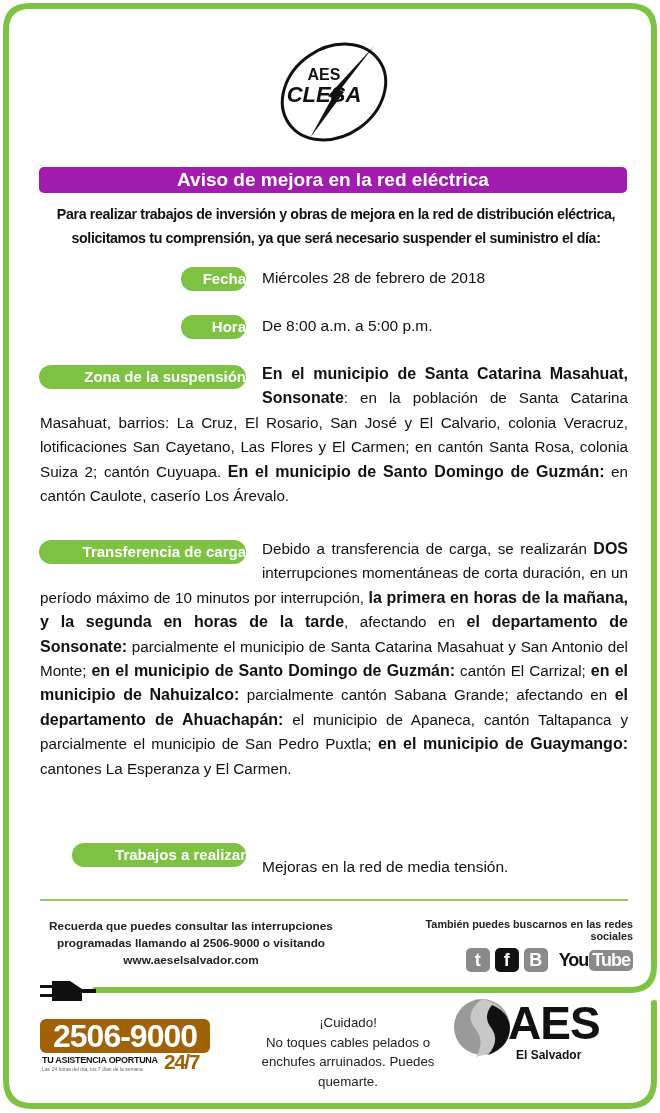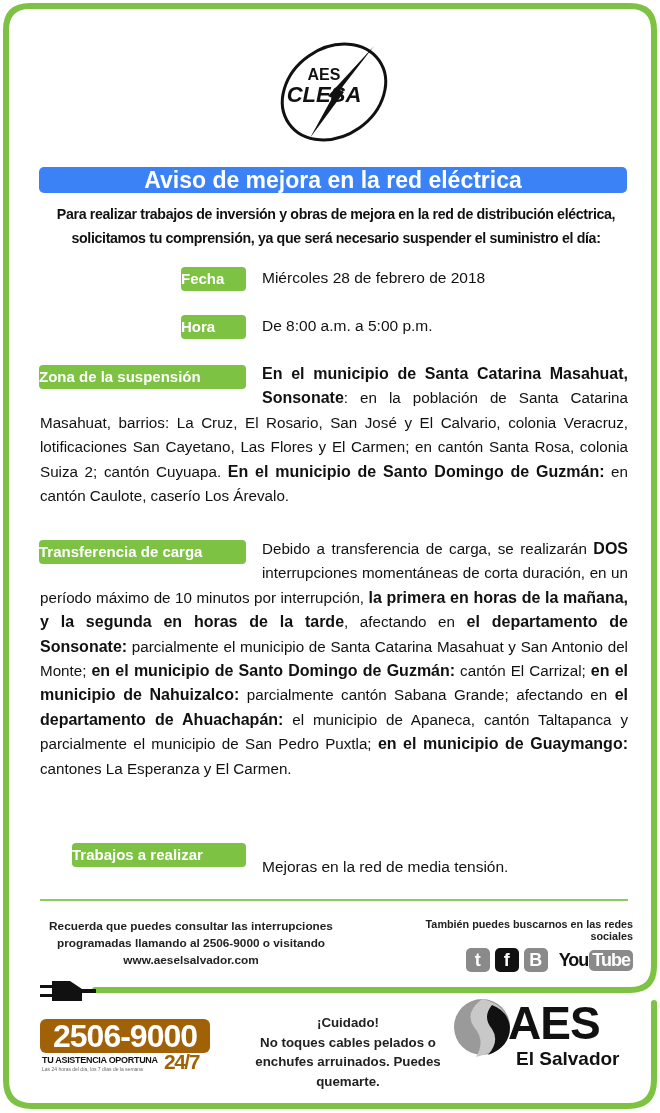--- a/index.html
+++ b/index.html
@@ -3,28 +3,28 @@
 <meta charset="utf-8">
 <style>
   html, body { margin:0; padding:0; background:#ffffff; }
   body { width:660px; height:1113px; position:relative; overflow:hidden;
          font-family:"Liberation Sans", "DejaVu Sans", sans-serif; color:#1a1a1a; }
   .frame { position:absolute; left:0; top:0; width:660px; height:1113px; pointer-events:none; }
   .abs { position:absolute; }
 
   .logo-top { left:270px; top:32px; width:128px; height:118px; }
 
-  .title-bar { left:39px; top:167px; width:588px; height:26px; background:#3b82f6;
-               border-radius:5px; color:#fff; font-size:23px; font-weight:bold;
+  .title-bar { left:39px; top:167px; width:588px; height:26px; background:#a21caf;
+               border-radius:5px; color:#fff; font-size:19px; font-weight:bold;
                text-align:center; line-height:26px; }
   .intro { left:40px; top:202px; width:592px; font-size:14.2px; line-height:24px; font-weight:bold;
            text-align:center; letter-spacing:-0.35px; color:#111; }
 
-  .pill { background:#7dc242; color:#fff; font-weight:bold; font-size:15px; border-radius:4px;
-          text-align:left; line-height:24px; height:24px; }
+  .pill { background:#7dc242; color:#fff; font-weight:bold; font-size:15px; border-radius:12px;
+          text-align:right; line-height:24px; height:24px; }
   .val { font-size:15.5px; color:#111; }
 
   .para { font-size:15.2px; line-height:24.4px; color:#111; text-align:justify; }
   .para b { font-weight:bold; font-size:16px; }
 
   .divider { left:40px; top:899px; width:588px; height:2px; background:#8dcb5f; }
 
   .foot-left { left:36px; top:918px; width:310px; font-size:11.8px; line-height:17px;
                text-align:center; font-weight:bold; color:#222; }
   .foot-right { left:388px; top:918px; width:245px; font-size:10.8px; font-weight:bold;
@@ -35,24 +35,24 @@
               display:flex; align-items:center; justify-content:center; font-size:18px; }
 
   .phone-box { left:40px; top:1019px; width:170px; height:34px; background:#a16207; border-radius:6px;
                color:#fff; font-size:32px; font-weight:bold; text-align:center; line-height:34px;
                letter-spacing:-1px; }
   .assist { left:42px; top:1055px; font-size:9px; font-weight:bold; color:#111; letter-spacing:-0.3px; }
   .assist-small { left:42px; top:1066px; font-size:5px; color:#666; }
   .tf7 { left:164px; top:1050px; font-size:21px; font-weight:bold; color:#a16207; letter-spacing:-1.5px; }
 
   .warning { left:248px; top:1013px; width:200px; font-size:13.3px; line-height:19.5px;
-             text-align:center; color:#222;font-weight:bold; }
+             text-align:center; color:#222; }
 
   .aes-word { left:508px; top:1000px; font-size:46px; font-weight:bold; color:#111; letter-spacing:-1px; line-height:46px; }
-  .aes-sub { left:516px; top:1048px; font-size:19px; font-weight:bold; color:#111; }
+  .aes-sub { left:516px; top:1048px; font-size:12px; font-weight:bold; color:#111; }
 </style>
 </head>
 <body>
 
 <svg class="frame" viewBox="0 0 660 1113">
 
   <path d="M 95 990 L 630 990 Q 654 990 654 966 L 654 30 Q 654 6 630 6 L 30 6 Q 6 6 6 30 L 6 1080 Q 6 1106 32 1106 L 628 1106 Q 654 1106 654 1080 L 654 1003" fill="none" stroke="#7dc242" stroke-width="6" stroke-linecap="round"></path>
 </svg>
 
 <div class="abs logo-top">

